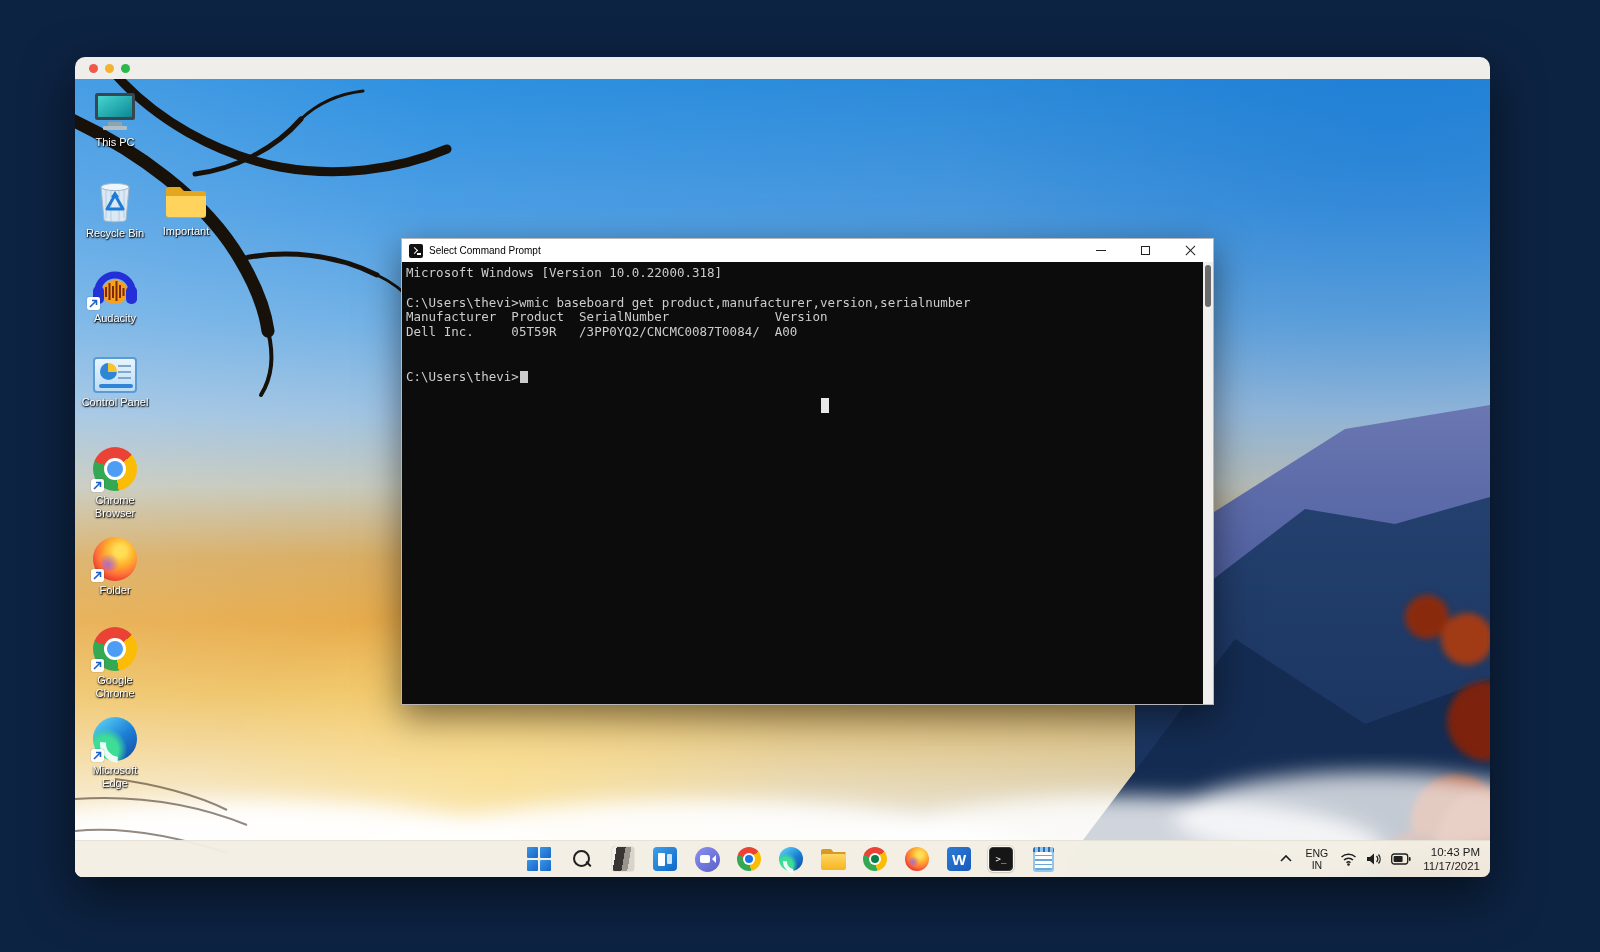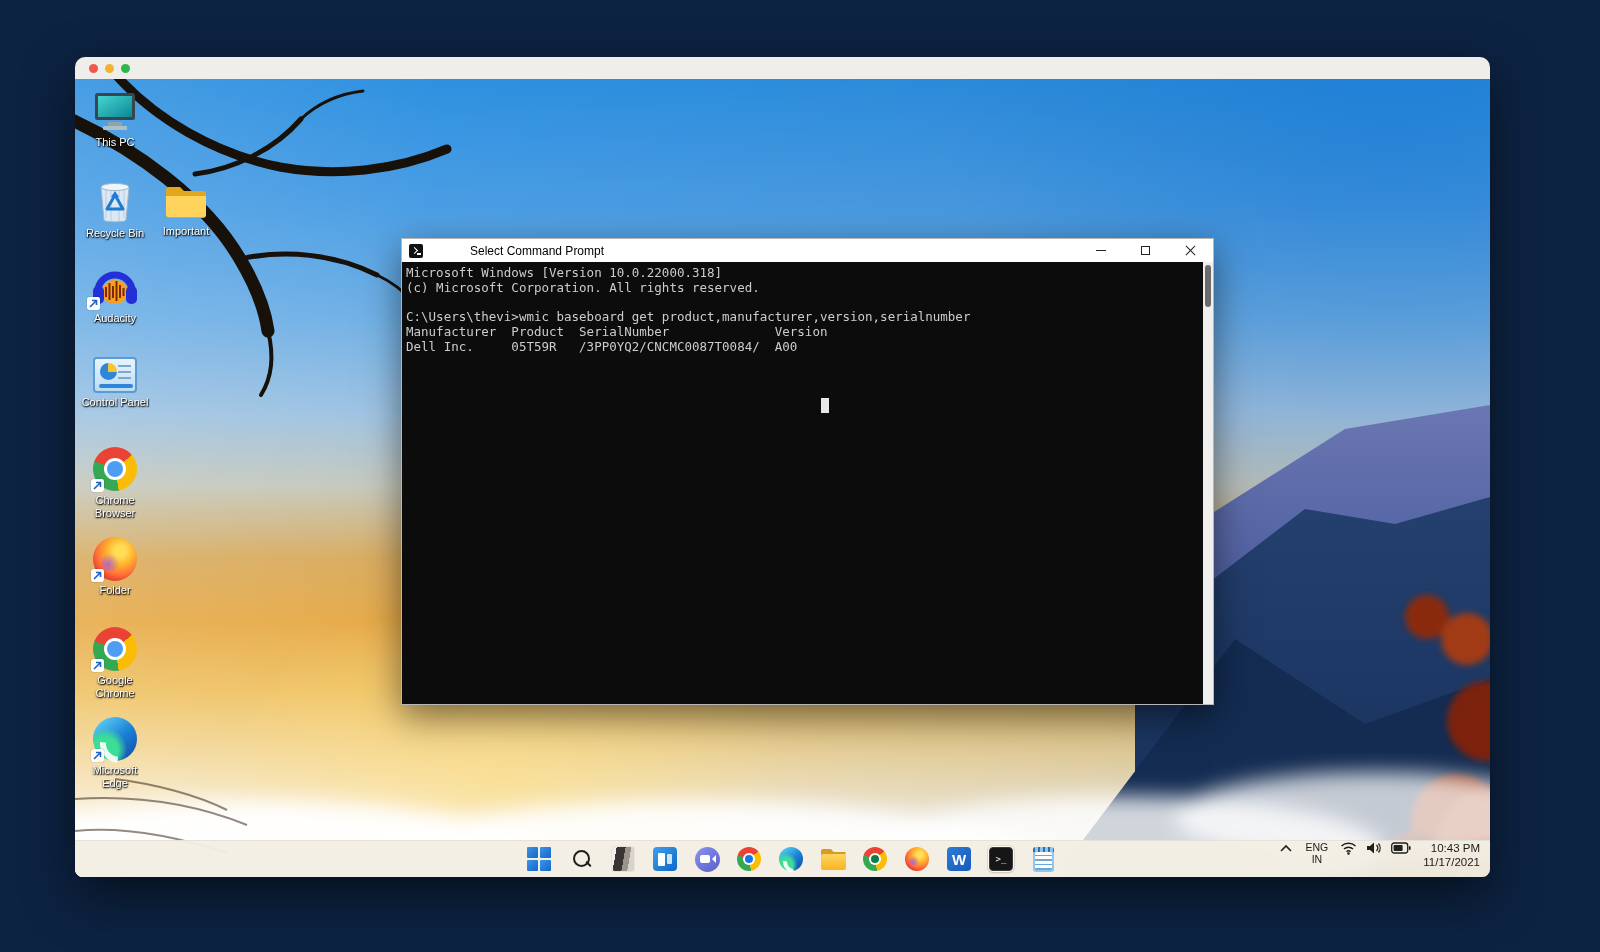--- a/index.html
+++ b/index.html
@@ -60,21 +60,21 @@
   .cmdwin { position:absolute; left:326px; top:159px; width:813px; height:467px;
             background:#0c0c0c; box-shadow:0 12px 34px rgba(0,0,0,.5);
             border:1px solid #b7b7b7; }
   .cmd-titlebar { position:absolute; left:0; top:0; width:100%; height:23px; background:#ffffff;
                   display:flex; align-items:center; padding-left:7px; }
   .cmd-ico { width:14px; height:14px; background:#111; border-radius:2px; margin-right:6px;
              position:relative; flex:0 0 auto; }
   .cmd-ico::before { content:""; position:absolute; left:3px; top:4px; width:4px; height:4px;
              border-left:1.5px solid #fff; border-bottom:1.5px solid #fff; transform:rotate(-135deg); }
   .cmd-ico::after { content:""; position:absolute; right:2px; bottom:3px; width:4px; height:1.5px; background:#fff; }
-  .cmd-title { font-size:12px; color:#000;margin-left:41px; }
+  .cmd-title { font-size:10px; color:#000; }
   .cmd-btns { margin-left:auto; display:flex; height:100%; }
   .cmd-btn { width:45px; height:100%; display:flex; align-items:center; justify-content:center; }
   .glyph-min { width:10px; height:1px; background:#222; }
   .glyph-max { width:9px; height:9px; border:1px solid #222; }
   .glyph-x { position:relative; width:11px; height:11px; }
   .glyph-x::before,.glyph-x::after { content:""; position:absolute; left:-1px; top:5px; width:13px;
       height:1.2px; background:#222; }
   .glyph-x::before{ transform:rotate(45deg);} .glyph-x::after{ transform:rotate(-45deg);}
 
   .console { position:absolute; left:0; top:23px; right:10px; bottom:0; background:#0c0c0c;
@@ -126,21 +126,21 @@
   .logo-cmdtb { width:24px; height:24px; border-radius:4px; background:#161616; color:#f2f2f2;
       font-family:"DejaVu Sans Mono",monospace; font-size:9px; display:flex; align-items:center;
       justify-content:center; letter-spacing:0; border:1px solid #3a3a3a; }
   .logo-notepad { width:21px; height:25px; border-radius:3px; background:#8fc6f0; position:relative; overflow:hidden; }
   .logo-notepad::before { content:""; position:absolute; left:2px; top:5px; right:2px; bottom:2px;
       background:repeating-linear-gradient(180deg,#fff 0 3px,#6aa8d8 3px 4.5px); border-radius:2px; }
   .logo-notepad::after { content:""; position:absolute; left:0; top:0; width:100%; height:5px;
       background:repeating-linear-gradient(90deg,#2f6ea8 0 2px,#8fc6f0 2px 5px); }
 
   
-  .tray { position:absolute; right:10px; top:0; height:100%; display:flex; align-items:flex-start; gap:12px; }
+  .tray { position:absolute; right:10px; top:0; height:100%; display:flex; align-items:center; gap:12px; }
   .chev { width:16px; height:16px; }
   .lang { font-size:10.5px; color:#1b1b1b; text-align:center; line-height:12px; }
   .trayicons { display:flex; align-items:center; gap:9px; }
   .clock { font-size:11.5px; color:#1b1b1b; text-align:right; line-height:14px; }
 
   
   .ctrl-panel { width:44px; height:36px; border-radius:4px; background:linear-gradient(180deg,#e8f4fd,#bcdcf5);
       border:2px solid #5b9bd5; position:relative; }
   .ctrl-pie { position:absolute; left:5px; top:4px; width:17px; height:17px; border-radius:50%;
       background:conic-gradient(#f5c531 0 95deg, #2f86d6 95deg 360deg); }
@@ -356,27 +356,27 @@
             <span class="cmd-btn">
                 <span class="glyph-max"></span>
               </span>
             <span class="cmd-btn">
                 <span class="glyph-x"></span>
               </span>
           </span>
         </div>
         <div class="console">
           <div class="cline">Microsoft Windows [Version 10.0.22000.318]</div>
-          <div class="cline">(c) Microsoft Corporation. All rights reserved.</div>
           <div class="cline">&nbsp;</div>
           <div class="cline">C:\Users\thevi&gt;wmic baseboard get product,manufacturer,version,serialnumber</div>
           <div class="cline">Manufacturer  Product  SerialNumber              Version</div>
           <div class="cline">Dell Inc.     05T59R   /3PP0YQ2/CNCMC0087T0084/  A00</div>
           <div class="cline">&nbsp;</div>
           <div class="cline">&nbsp;</div>
+          <div class="cline"><span>C:\Users\thevi&gt;</span><span class="cursor"></span></div>
           <span class="ghost-cursor"></span>
         </div>
         <div class="cmd-scroll">
           <span class="cmd-thumb"></span>
         </div>
       </div>
 
       <div class="taskbar">
         <div class="tb-icons">
           <span class="tbi">

